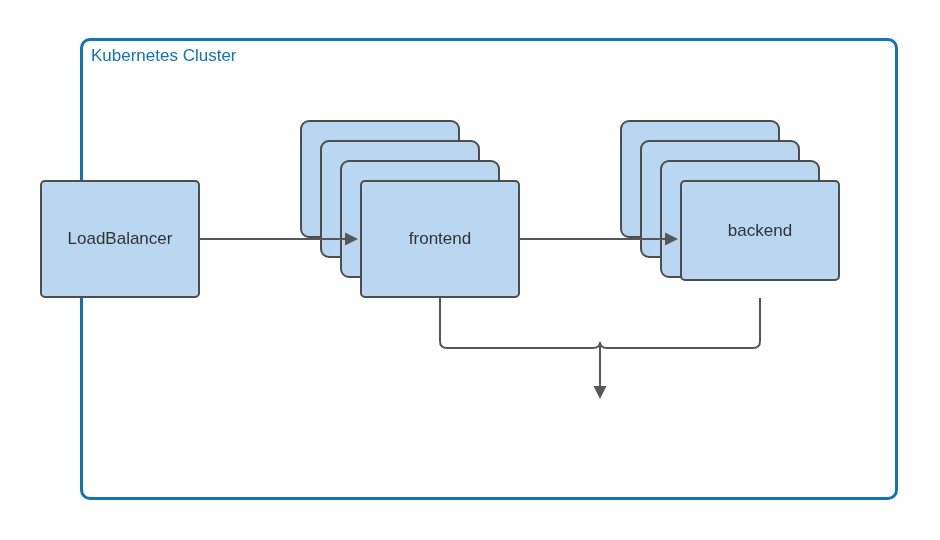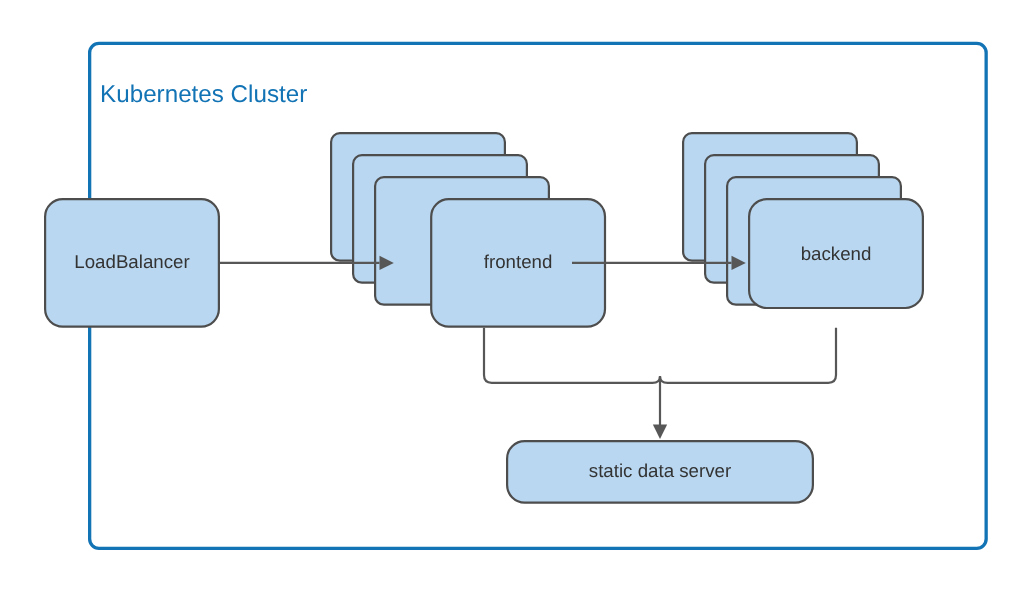--- a/index.html
+++ b/index.html
@@ -31,52 +31,51 @@
     height: 462px;
     box-sizing: border-box;
     border: 3px solid var(--cluster-border);
     border-radius: 10px;
     z-index: 1;
   }
   .cluster-label {
     position: absolute;
     left: 8px;
     top: 4px;
-    font-size: 22px;
+    font-size: 17px;
     line-height: 22px;
     color: var(--cluster-border);
     white-space: nowrap;
-    margin-top: 30px;
   }
   .node {
     position: absolute;
     box-sizing: border-box;
     background: var(--node-fill);
     border: 2.5px solid var(--node-border);
-    border-radius: 17px;
+    border-radius: 5px;
     display: flex;
     align-items: center;
     justify-content: center;
     font-size: 17px;
     color: var(--text);
     z-index: 2;
     white-space: nowrap;
   }
   .stack-card {
     position: absolute;
     box-sizing: border-box;
     width: 160px;
     height: 118px;
     background: var(--node-fill);
     border: 2.5px solid var(--node-border);
     border-radius: 9px;
     z-index: 2;
   }
   #loadbalancer { left: 40px; top: 180px; width: 160px; height: 118px; z-index: 3; }
-  #frontend-front { left: 360px; top: 180px; width: 160px; height: 118px; margin-left: 31px; }
+  #frontend-front { left: 360px; top: 180px; width: 160px; height: 118px; }
   #backend-front  { left: 680px; top: 180px; width: 160px; height: 101px; }
   #static-server  { left: 460px; top: 400px; width: 280px; height: 58px; }
   #connector-layer {
     position: absolute;
     left: 0;
     top: 0;
     width: 940px;
     height: 540px;
     z-index: 5;
     pointer-events: none;
@@ -116,23 +115,20 @@
 
   <div>
     <div class="stack-card" style="left:620px; top:120px;"></div>
     <div class="stack-card" style="left:640px; top:140px;"></div>
     <div class="stack-card" style="left:660px; top:160px;"></div>
     <div class="node" id="backend-front">
       <span>backend</span>
     </div>
   </div>
 
-  <div class="node" id="static-server">
-    <span>static data server</span>
-  </div>
 
   <svg id="connector-layer" viewBox="0 0 940 540" xmlns="http://www.w3.org/2000/svg">
 
     <line x1="200" y1="239" x2="345" y2="239"></line>
     <polygon points="358,239 345,232.5 345,245.5"></polygon>
 
     <line x1="520" y1="239" x2="665" y2="239"></line>
     <polygon points="678,239 665,232.5 665,245.5"></polygon>
 
     <path d="M 440 298 L 440 341 Q 440 348 447 348 L 593 348 Q 600 348 600 342"></path>

